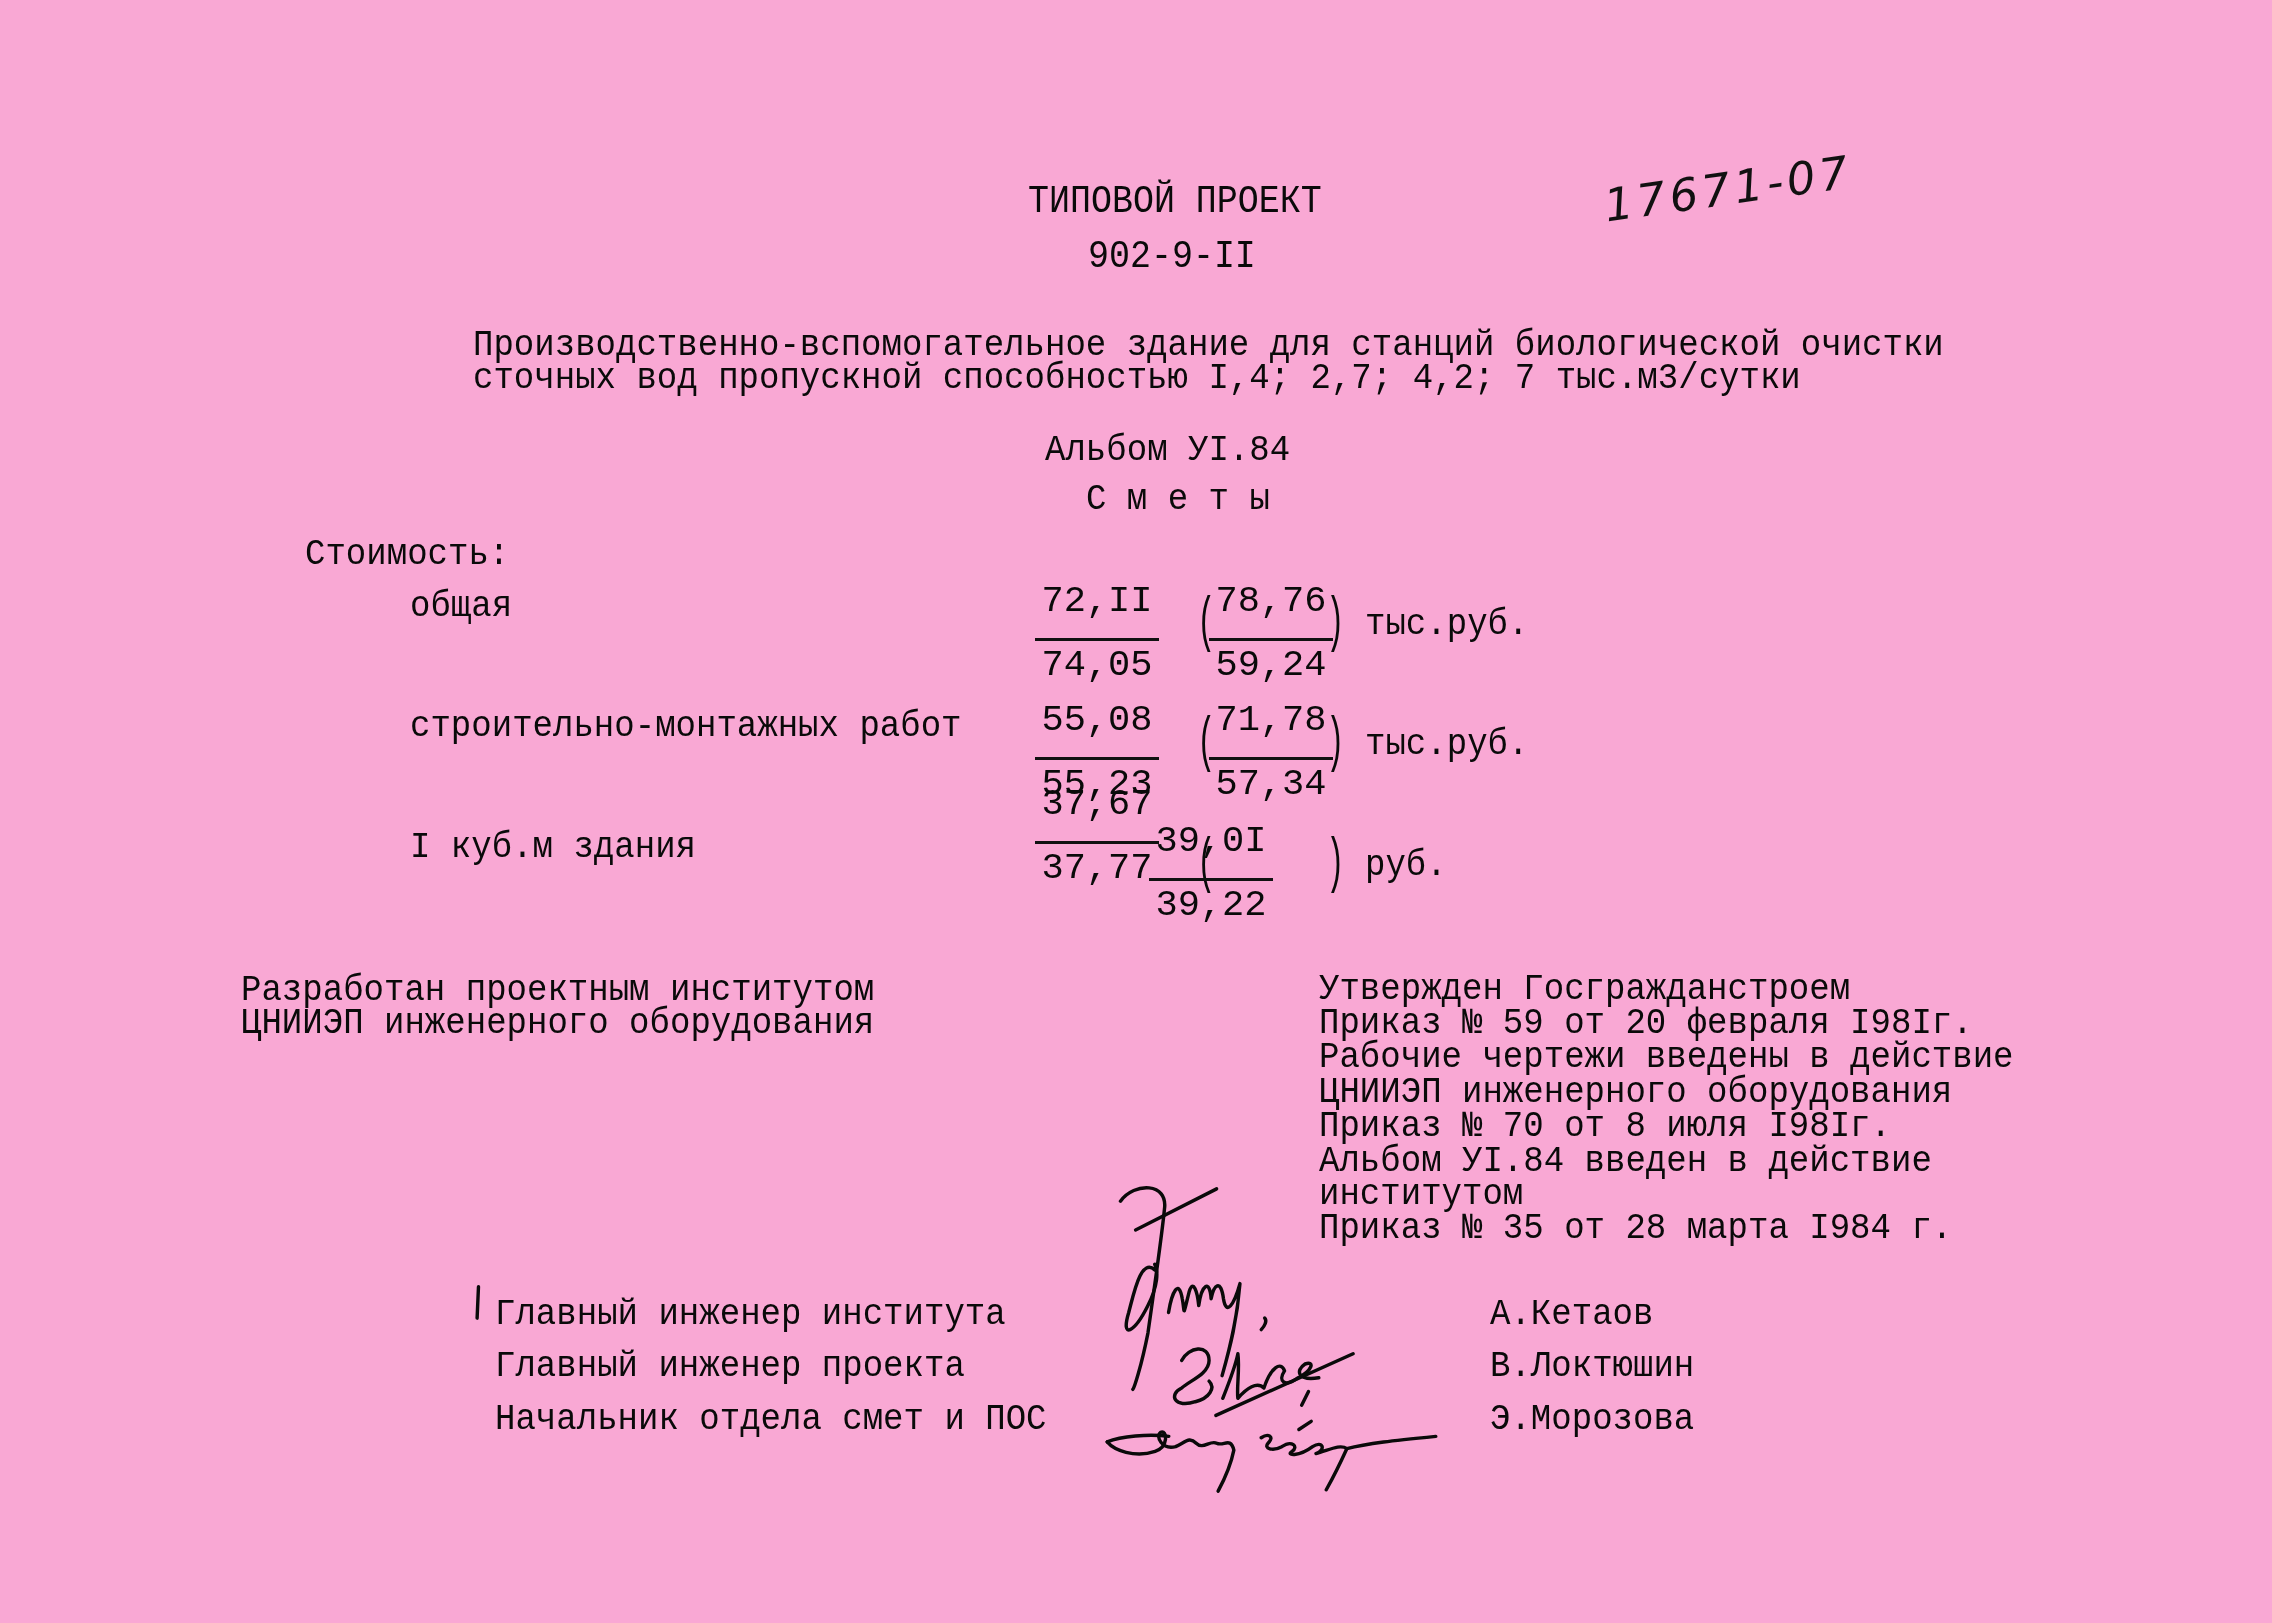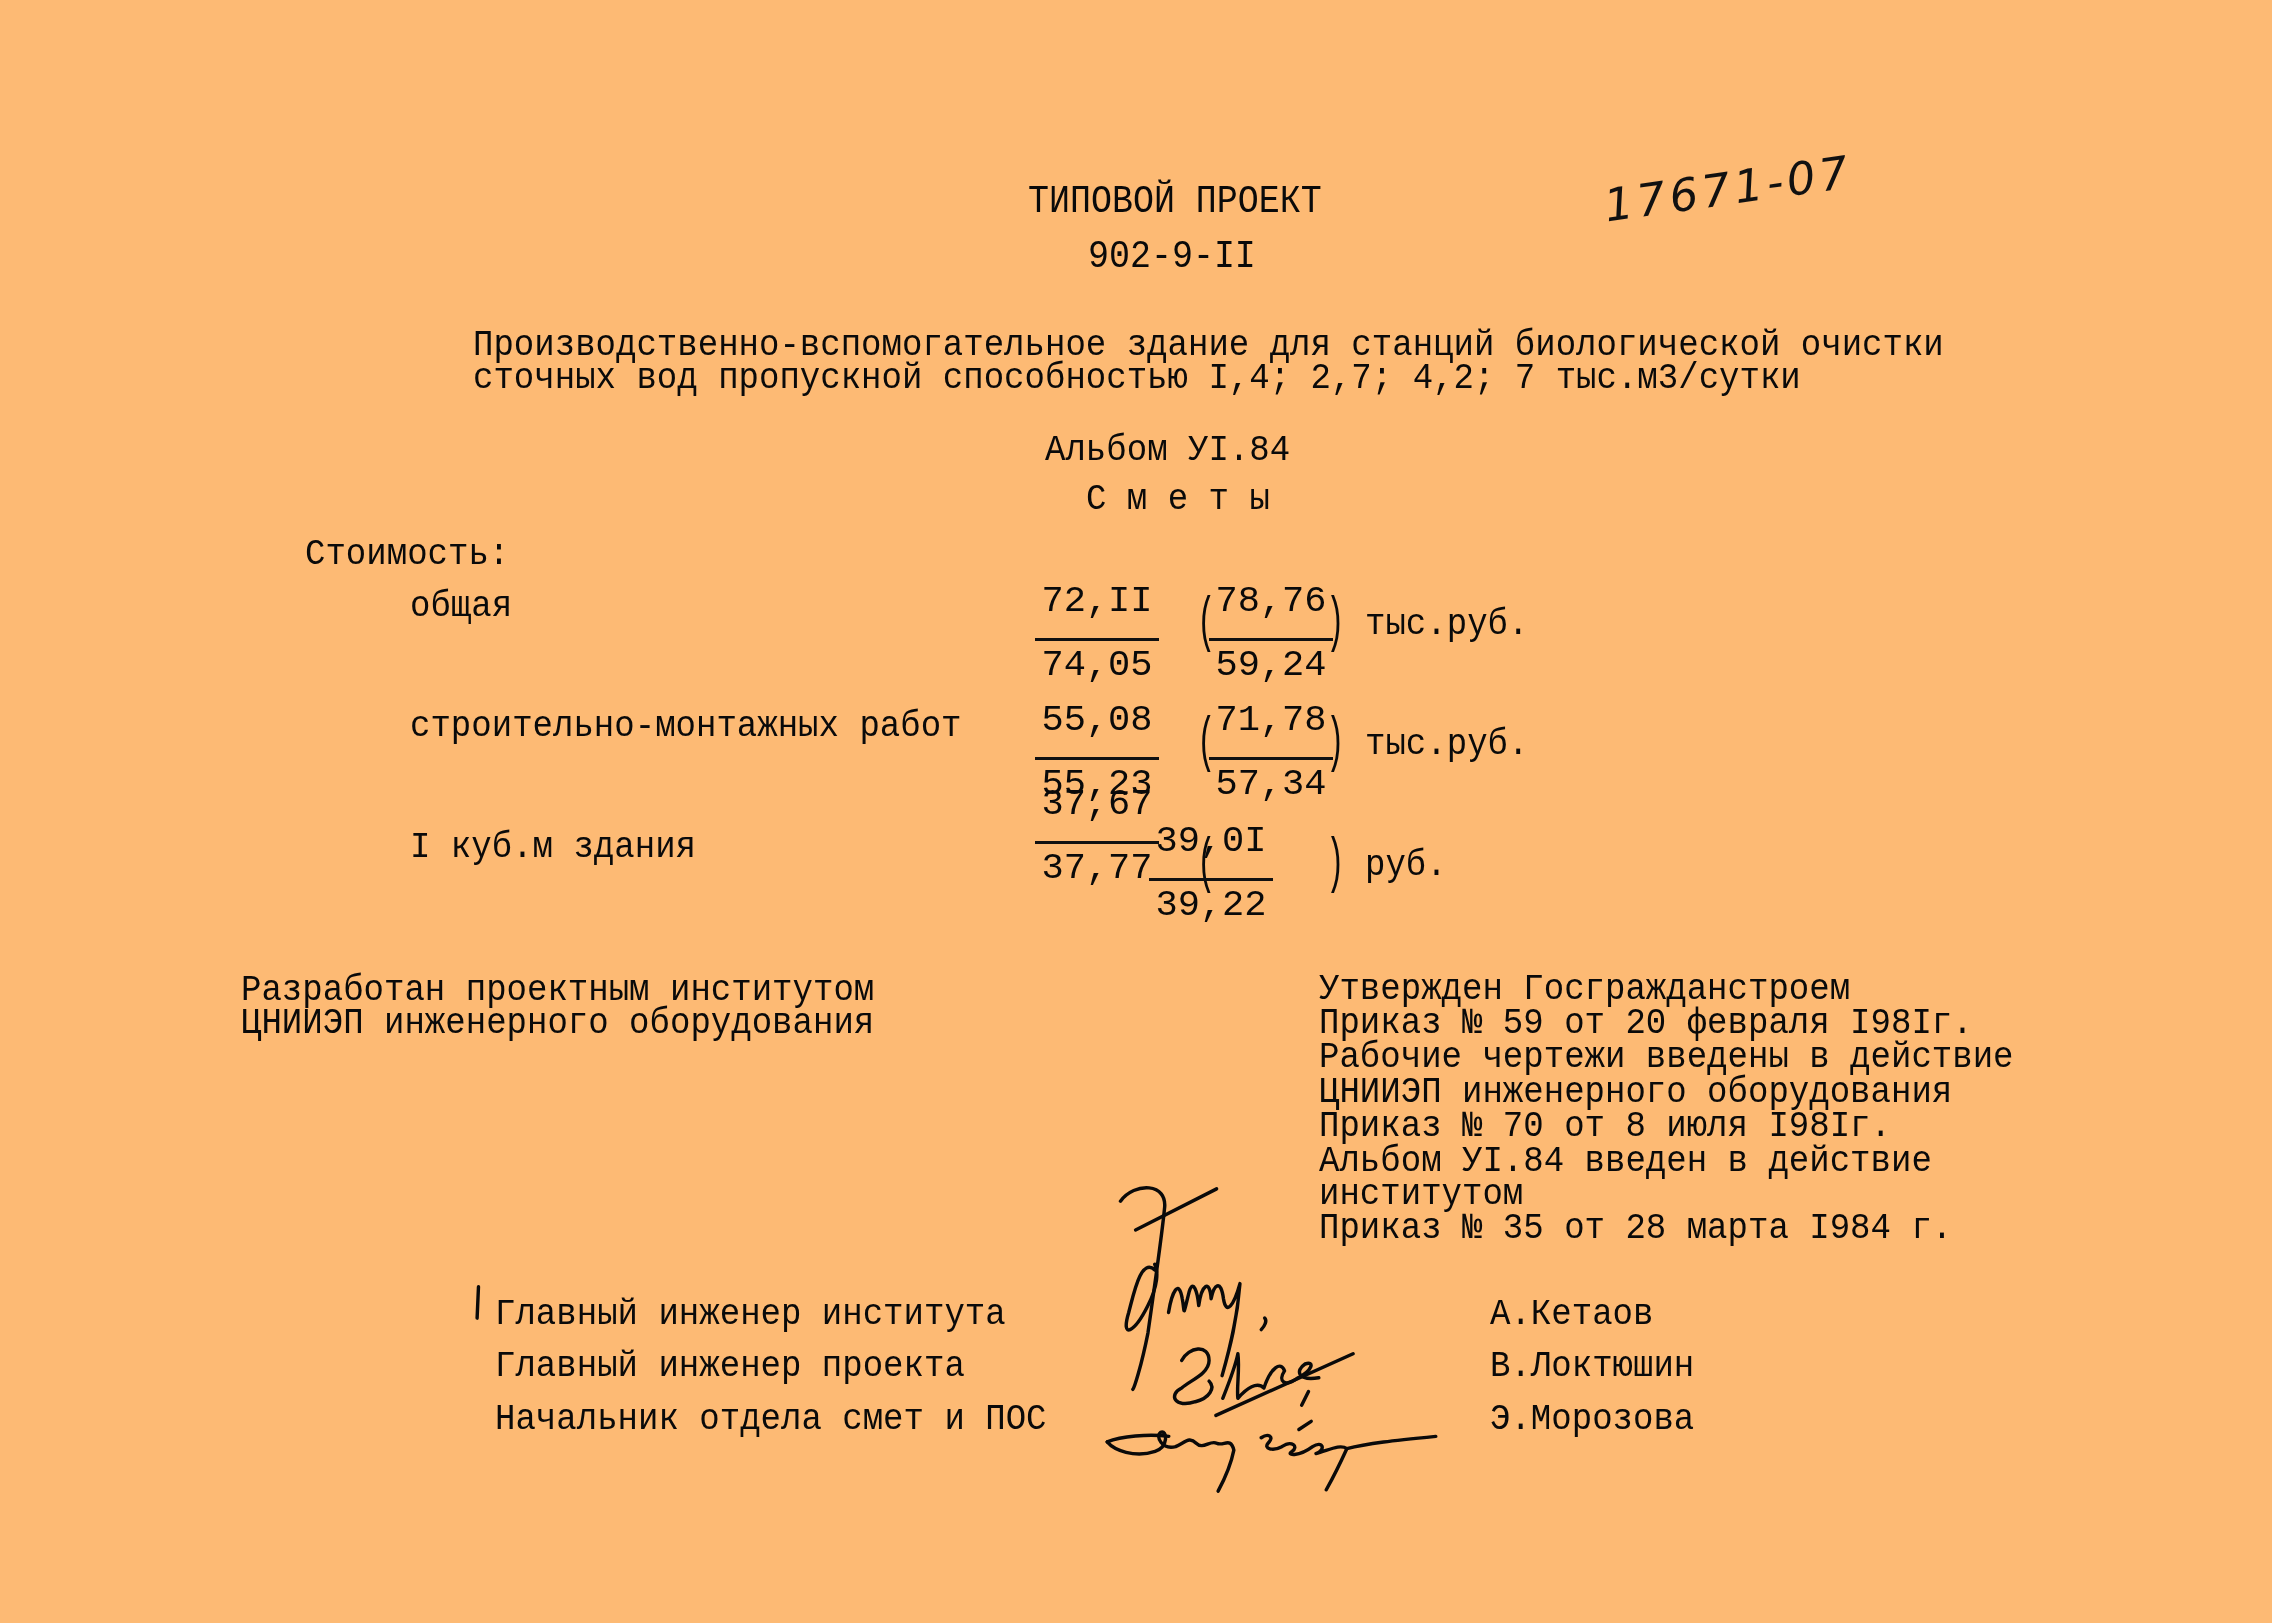--- a/index.html
+++ b/index.html
@@ -12,21 +12,21 @@
     height: 1623px;
     position: relative;
     overflow: hidden;
     color: #0a0a0a;
     font-family: "Liberation Mono", "DejaVu Sans Mono", monospace;
   }
   .page {
     position: absolute;
     left: 0; top: 0;
     width: 2273px; height: 1623px;
-    background: #fdba74;
+    background: #f9a8d4;
   }
   .t {
     position: absolute;
     white-space: pre;
     font-size: 37px;
     line-height: 36px;
     letter-spacing: 0px;
     transform: scaleX(0.92);
     transform-origin: left top;
   }

